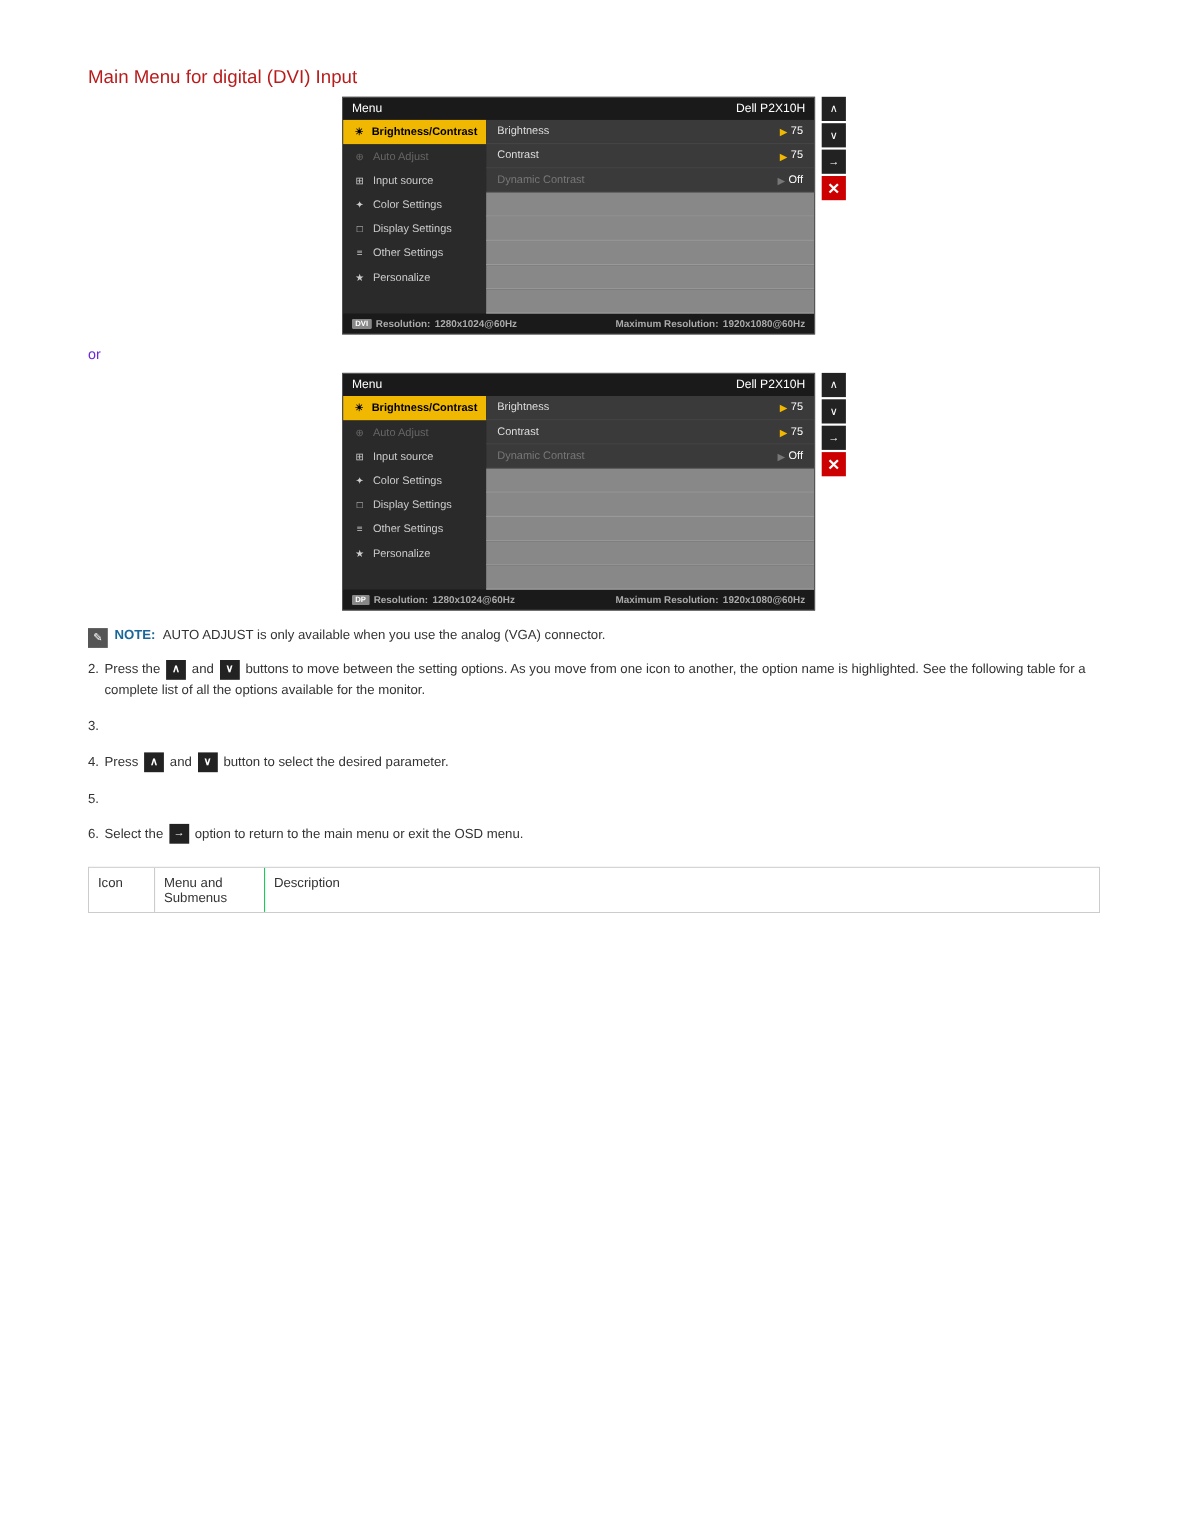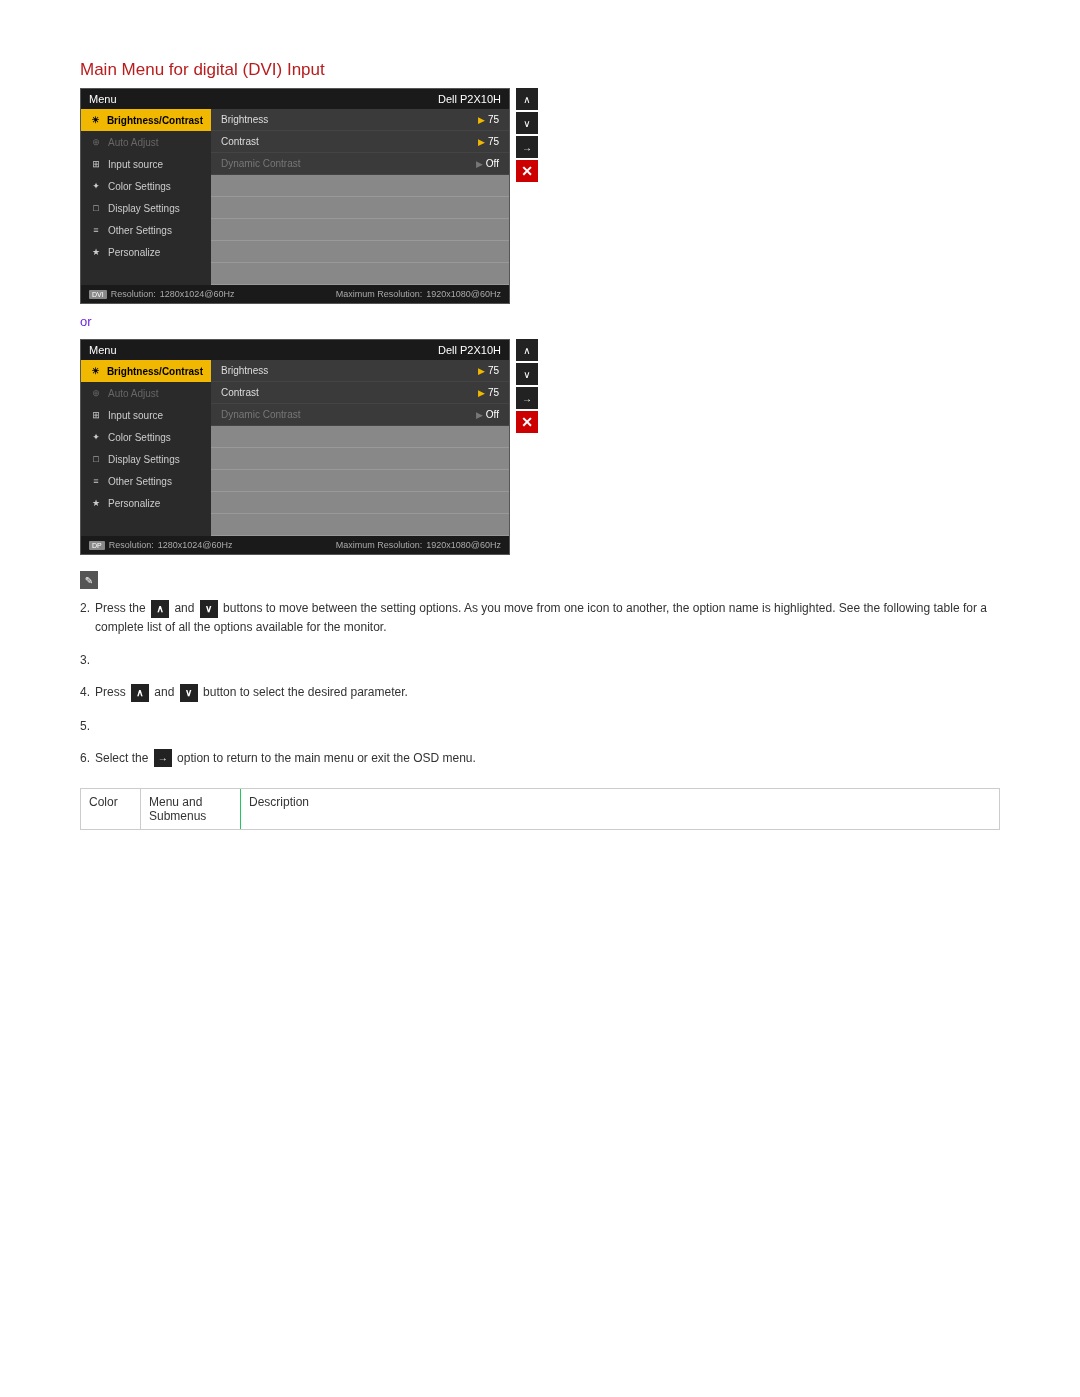--- a/index.html
+++ b/index.html
@@ -17,20 +17,21 @@
       color: #b91c1c;
       font-size: 17px;
       margin-bottom: 8px;
       font-weight: normal;
     }
 
     .menu-container {
       display: flex;
       align-items: flex-start;
       margin-bottom: 10px;
+      justify-content: center;
     }
 
     .monitor-menu {
       width: 430px;
       border: 1px solid #555;
       background: #1a1a1a;
       font-size: 11px;
     }
 
     .menu-header {
@@ -122,20 +123,21 @@
       color: #777;
     }
 
     .menu-footer {
       background: #1a1a1a;
       padding: 4px 8px;
       display: flex;
       justify-content: space-between;
       color: #aaa;
       font-size: 9px;
+      font-weight: bold;
     }
 
     .footer-resolution {
       display: flex;
       align-items: center;
       gap: 4px;
     }
 
     .vga-icon {
       background: #888;
@@ -427,20 +429,24 @@
       <div class="side-btn">∧</div>
       <div class="side-btn">∨</div>
       <div class="side-btn">→</div>
       <div class="side-btn red-x">✕</div>
     </div>
   </div>
 </div>
 
 <div class="note-section">
   <div class="note-icon">✎</div>
+  <div>
+    <span class="note-label">NOTE:</span>
+    <span>AUTO ADJUST is only available when you use the analog (VGA) connector.</span>
+  </div>
 </div>
 
 <div class="instructions">
 
   <div class="instruction-item">
     <span class="instruction-num">2.</span>
     <div style="line-height:1.6">
       Press the
       <span class="inline-btn">∧</span>
       and
@@ -473,19 +479,19 @@
     <div style="line-height:1.6">
       Select the
       <span class="inline-btn">→</span>
       option to return to the main menu or exit the OSD menu.
     </div>
   </div>
 </div>
 
 <div class="table-container">
   <div class="table-header">
-    <div class="table-col-icon">Color</div>
+    <div class="table-col-icon">Icon</div>
     <div class="table-col-menu">
       Menu and<br>Submenus
     </div>
     <div class="table-col-desc">Description</div>
   </div>
 </div>
 
 </body></html>

